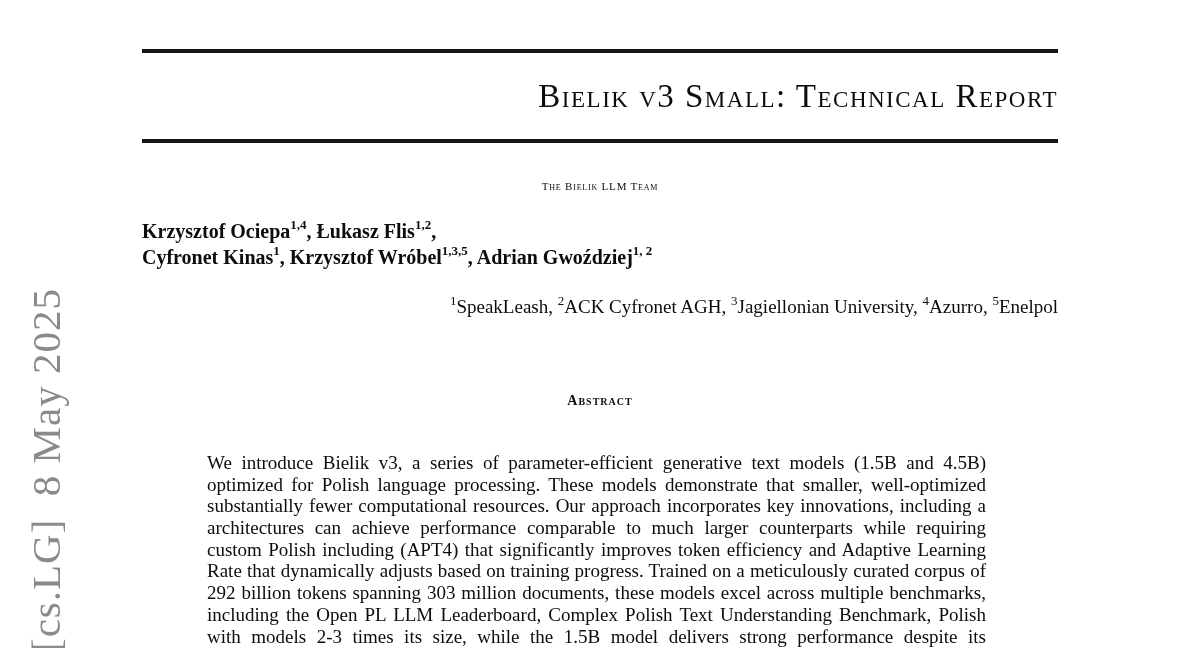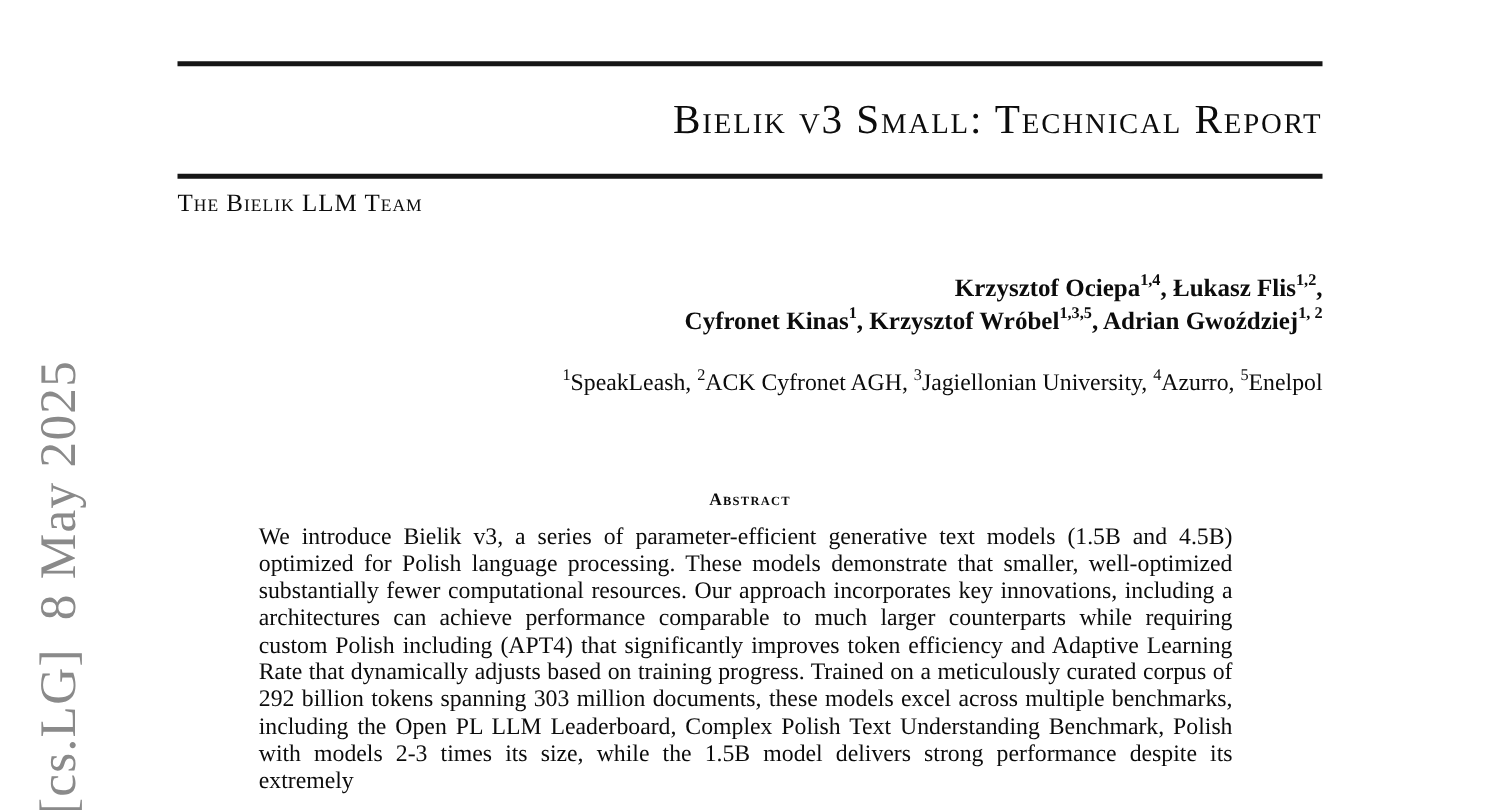--- a/index.html
+++ b/index.html
@@ -38,31 +38,31 @@
     left: 142px; width: 916px; top: 78px;
     text-align: right;
     font-size: 33px;
     font-variant: small-caps;
     letter-spacing: 1.5px;
     white-space: nowrap;
   }
 
   .team-line {
     position: absolute;
-    left: 142px; width: 916px; top: 152px;
-    text-align: left;
-    font-size: 20px;
+    left: 142px; width: 916px; top: 180px;
+    text-align: center;
+    font-size: 11px;
     font-variant: small-caps;
     letter-spacing: 0.8px;
   }
 
   .author-block {
     position: absolute;
     left: 142px; width: 916px; top: 218px;
-    text-align: right;
+    text-align: left;
     font-size: 20px;
     line-height: 26px;
     font-weight: 700;
   }
   .author-block sup {
     font-size: 13px;
     line-height: 0;
     position: relative; top: -1px;
   }
 
@@ -83,21 +83,21 @@
     left: 142px; width: 916px; top: 393px;
     text-align: center;
     font-size: 14px;
     font-weight: 700;
     font-variant: small-caps;
     letter-spacing: 1px;
   }
 
   .abstract-body {
     position: absolute;
-    left: 207px; width: 779px; top: 419px;
+    left: 207px; width: 779px; top: 452px;
     font-size: 19px;
     line-height: 21.7px;
   }
   .abstract-body .jline {
     text-align: justify;
     text-align-last: justify;
     white-space: normal;
     height: 21.7px;
     overflow: visible;
   }

